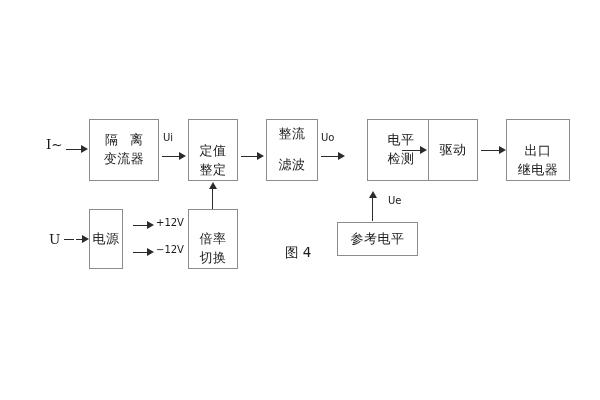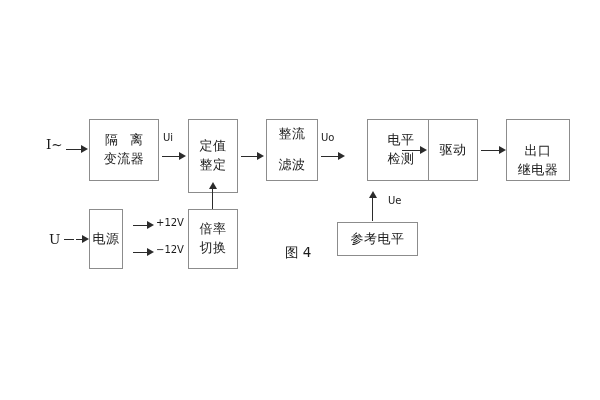--- a/index.html
+++ b/index.html
@@ -101,21 +101,21 @@
 
   <div class="block" style="left:89px; top:119px; width:70px; height:62px;">
     <span class="ln sp">隔 离</span>
     <span class="ln">变流器</span>
   </div>
 
   <div class="lbl" style="left:163px; top:133px;">Ui</div>
   <div class="hline" style="left:162px; top:156px; width:19px;"></div>
   <div class="arrow-r" style="left:179px; top:152px;"></div>
 
-  <div class="block" style="left:188px; top:119px; width:50px; height:74px;">
+  <div class="block" style="left:188px; top:119px; width:50px; height:62px;justify-content:flex-end;">
     <span class="ln">定值</span>
     <span class="ln">整定</span>
   </div>
 
   <div class="hline" style="left:241px; top:156px; width:18px;"></div>
   <div class="arrow-r" style="left:257px; top:152px;"></div>
 
   <div class="block" style="left:266px; top:119px; width:52px; height:62px;gap:12px;">
     <span class="ln">整流</span>
     <span class="ln">滤波</span>
@@ -155,21 +155,21 @@
   </div>
 
   <div class="hline" style="left:133px; top:225px; width:17px;"></div>
   <div class="arrow-r" style="left:147px; top:221px;"></div>
   <div class="lbl" style="left:156px; top:218px;">+12V</div>
 
   <div class="hline" style="left:133px; top:252px; width:17px;"></div>
   <div class="arrow-r" style="left:147px; top:248px;"></div>
   <div class="lbl" style="left:156px; top:245px;">−12V</div>
 
-  <div class="block" style="left:188px; top:209px; width:50px; height:60px;">
+  <div class="block" style="left:188px; top:209px; width:50px; height:60px;justify-content:flex-end;">
     <span class="ln">倍率</span>
     <span class="ln">切换</span>
   </div>
 
   <div class="vline" style="left:212px; top:188px; height:21px;"></div>
   <div class="arrow-u" style="left:209px; top:182px;"></div>
 
   <div class="lbl" style="left:388px; top:196px;">Ue</div>
   <div class="vline" style="left:372px; top:197px; height:24px;"></div>
   <div class="arrow-u" style="left:369px; top:191px;"></div>

